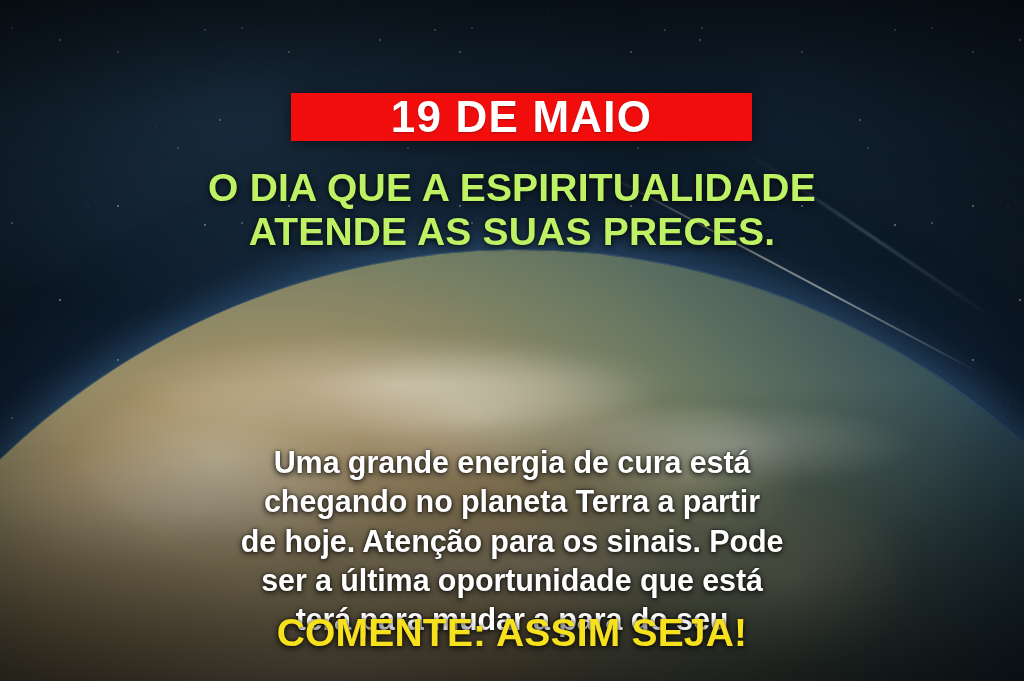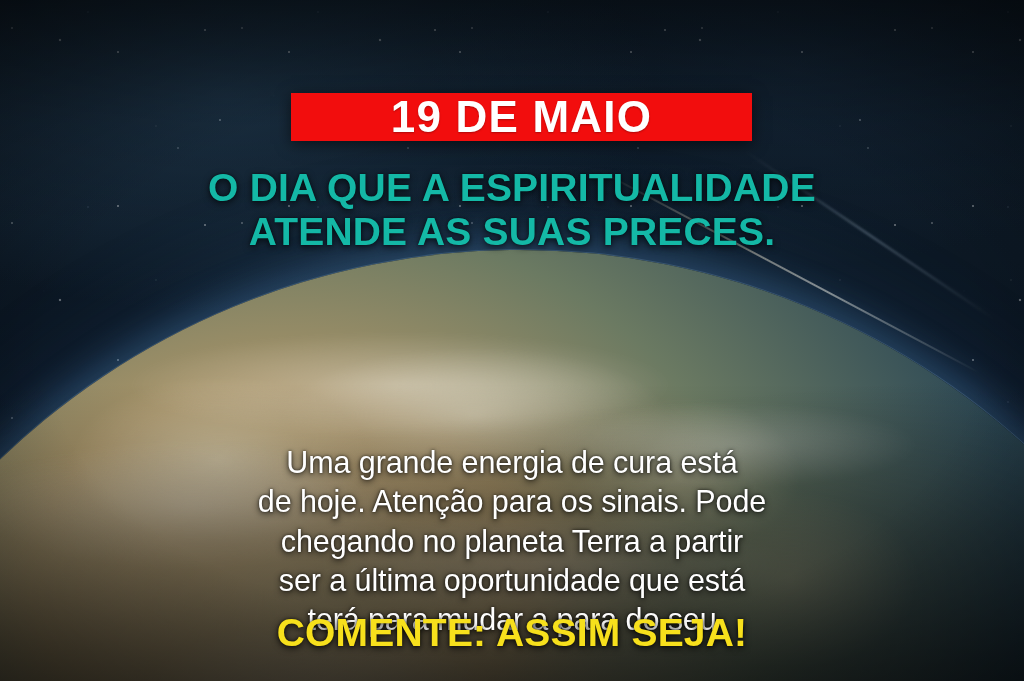--- a/index.html
+++ b/index.html
@@ -216,39 +216,39 @@
     white-space: nowrap;
     text-shadow: 0 1px 2px rgba(0,0,0,.28);
   }
 
   .headline {
     position: absolute;
     left: 0;
     right: 0;
     top: 166px;
     text-align: center;
-    color: #14b8a6;
+    color: #bef264;
     font-size: 39px;
     font-weight: 700;
     line-height: 1.12;
     letter-spacing: 0.2px;
     text-shadow: 0 2px 7px rgba(0,0,0,.72), 0 0 2px rgba(0,0,0,.5);
     padding: 0 40px;
   }
   .headline .hl-line { display: block; }
 
   .body-copy {
     position: absolute;
     left: 0;
     right: 0;
     top: 443px;
     text-align: center;
     color: #ffffff;
     font-size: 30.5px;
-    font-weight: 400;
+    font-weight: 700;
     line-height: 1.29;
     letter-spacing: -0.1px;
     text-shadow: 0 2px 6px rgba(0,0,0,.80), 0 0 3px rgba(0,0,0,.65);
     padding: 0 52px;
   }
   .body-copy .bc-line { display: block; }
 
   .cta {
     position: absolute;
     left: 0;
@@ -299,22 +299,22 @@
     <span class="date-banner-text">19 DE MAIO</span>
   </div>
 
   <div class="headline">
     <span class="hl-line">O DIA QUE A ESPIRITUALIDADE</span>
     <span class="hl-line">ATENDE AS SUAS PRECES.</span>
   </div>
 
   <div class="body-copy">
     <span class="bc-line">Uma grande energia de cura está</span>
+    <span class="bc-line">chegando no planeta Terra a partir</span>
     <span class="bc-line">de hoje. Atenção para os sinais. Pode</span>
-    <span class="bc-line">chegando no planeta Terra a partir</span>
     <span class="bc-line">ser a última oportunidade que está</span>
     <span class="bc-line">terá para mudar a para do seu</span>
   </div>
 
   <div class="cta">COMENTE: ASSIM SEJA!</div>
 
   <div class="bottom-strip"></div>
 </div>
 
 </body></html>

